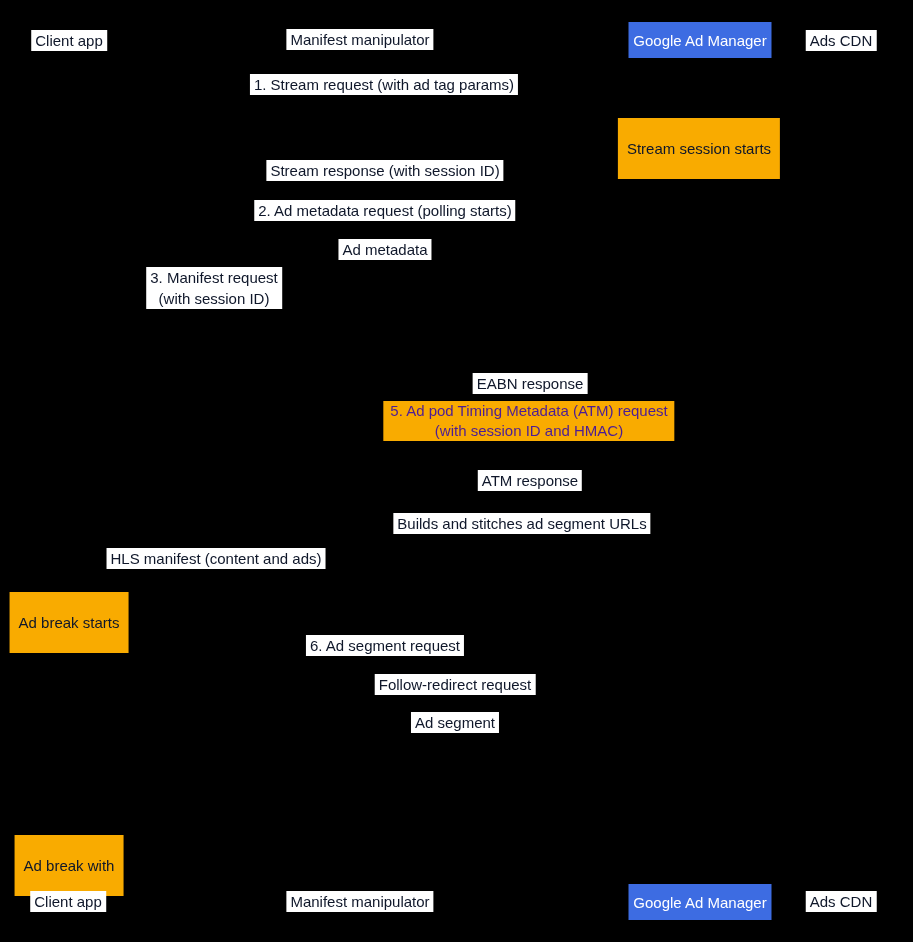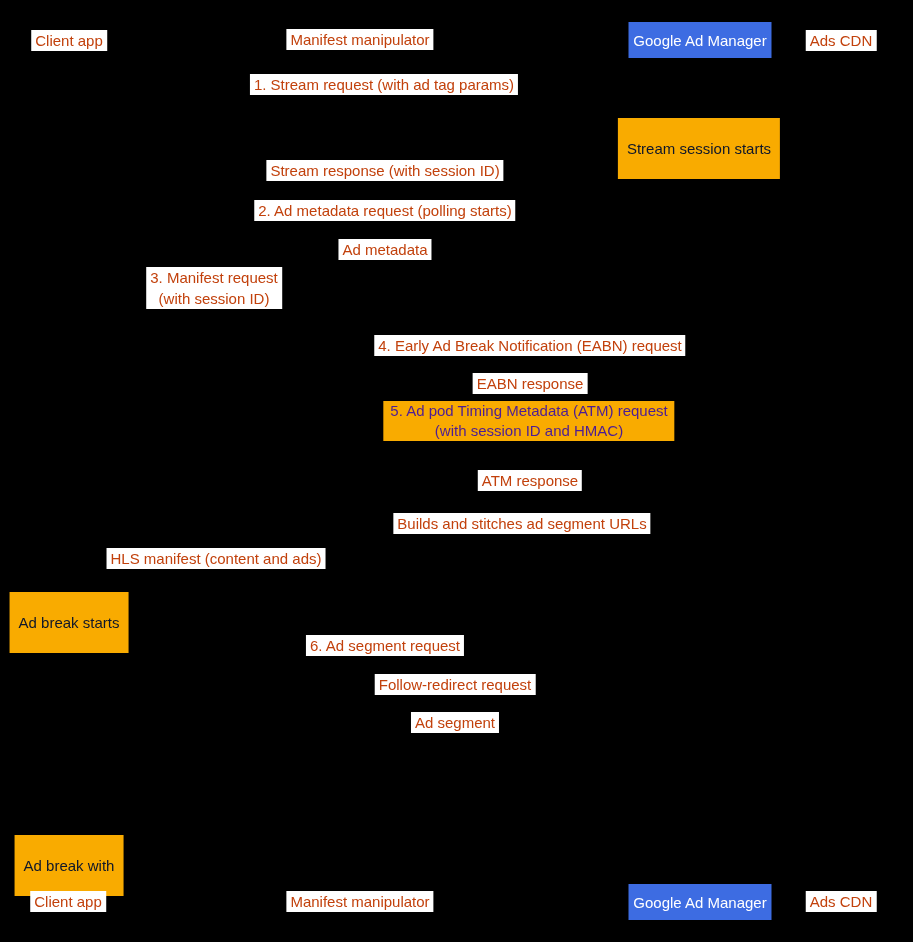--- a/index.html
+++ b/index.html
@@ -8,21 +8,21 @@
     width: 913px;
     height: 942px;
     background: #000000;
     font-family: "Liberation Sans", "DejaVu Sans", sans-serif;
     overflow: hidden;
   }
   .lbl {
     position: absolute;
     transform: translateX(-50%);
     background: #ffffff;
-    color: #c2410c;
+    color: #0f172a;
     font-size: 15px;
     line-height: 21px;
     padding: 0 4px;
     white-space: pre-line;
     text-align: center;
   }
   .note {
     background: #F9AB00;
     color: #0f172a;
     padding: 20px 9px;
@@ -60,21 +60,20 @@
 
   <div class="lbl" style="left:385px; top:160px;">Stream response (with session ID)</div>
 
   <div class="lbl" style="left:385px; top:200px;">2. Ad metadata request (polling starts)</div>
 
   <div class="lbl" style="left:385px; top:239px;">Ad metadata</div>
 
   <div class="lbl" style="left:214px; top:267px;">3. Manifest request
 (with session ID)</div>
 
-  <div class="lbl" style="left:530px; top:335px;">4. Early Ad Break Notification (EABN) request</div>
 
   <div class="lbl" style="left:530px; top:373px;">EABN response</div>
 
   <div class="lbl note-msg" style="left:529px; top:401px;">5. Ad pod Timing Metadata (ATM) request
 (with session ID and HMAC)</div>
 
   <div class="lbl" style="left:530px; top:470px;">ATM response</div>
 
   <div class="lbl" style="left:216px; top:548px;">HLS manifest (content and ads)</div>
 

